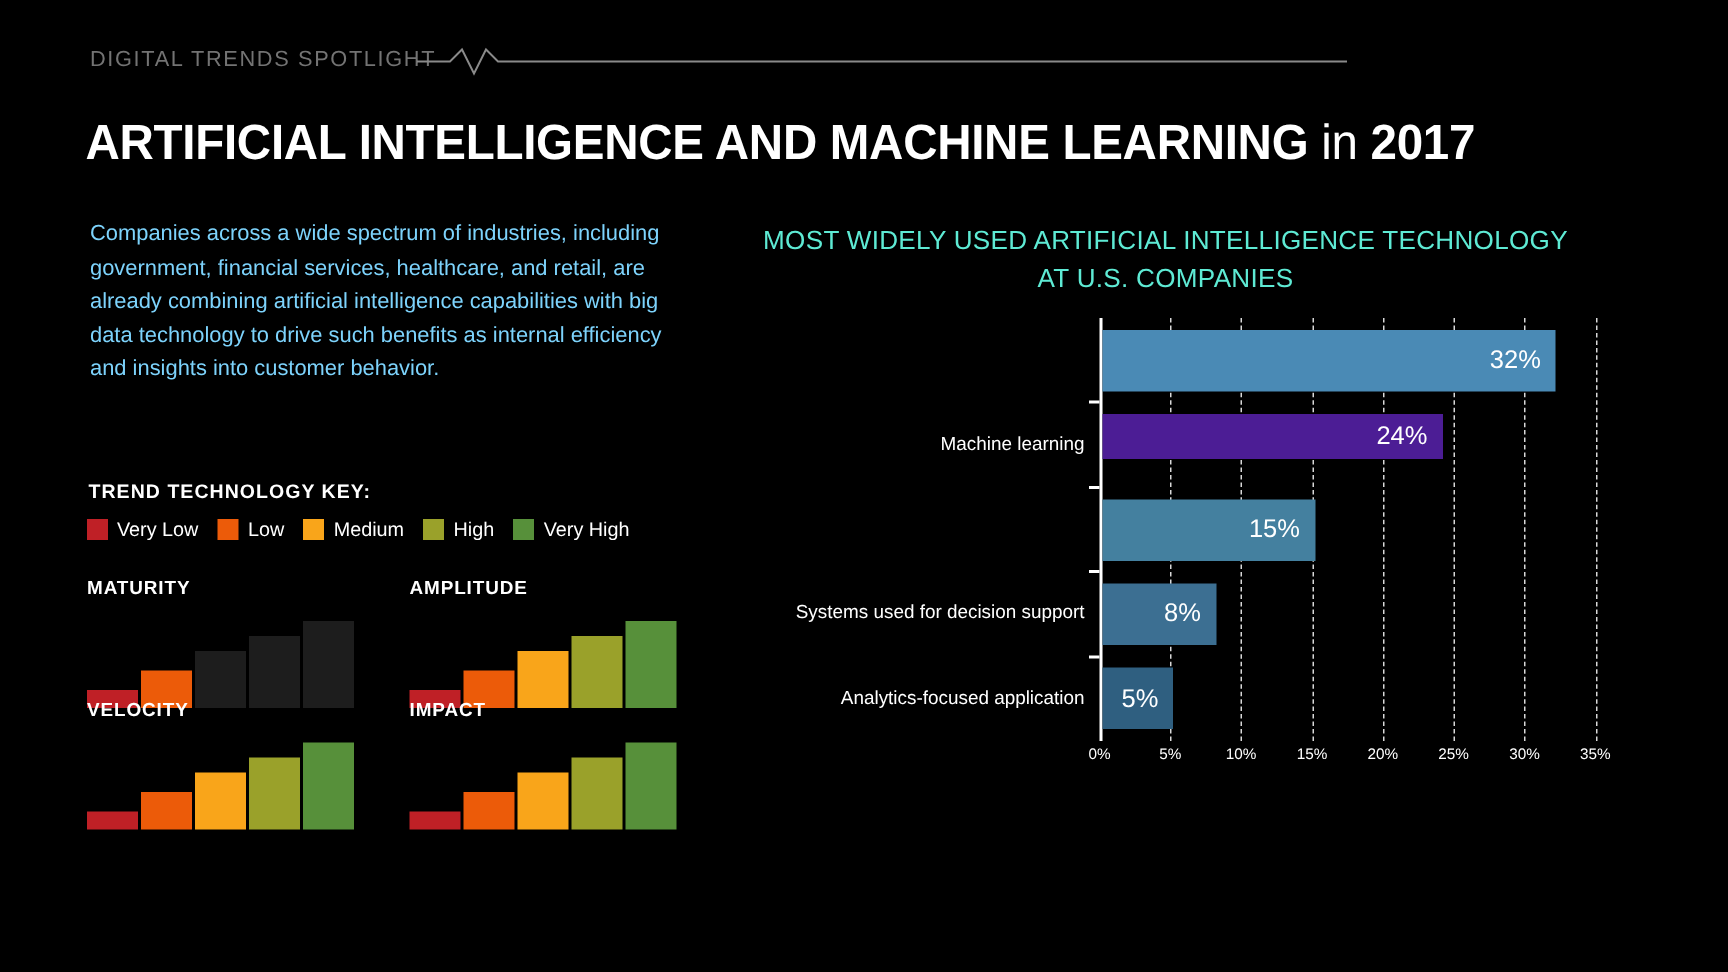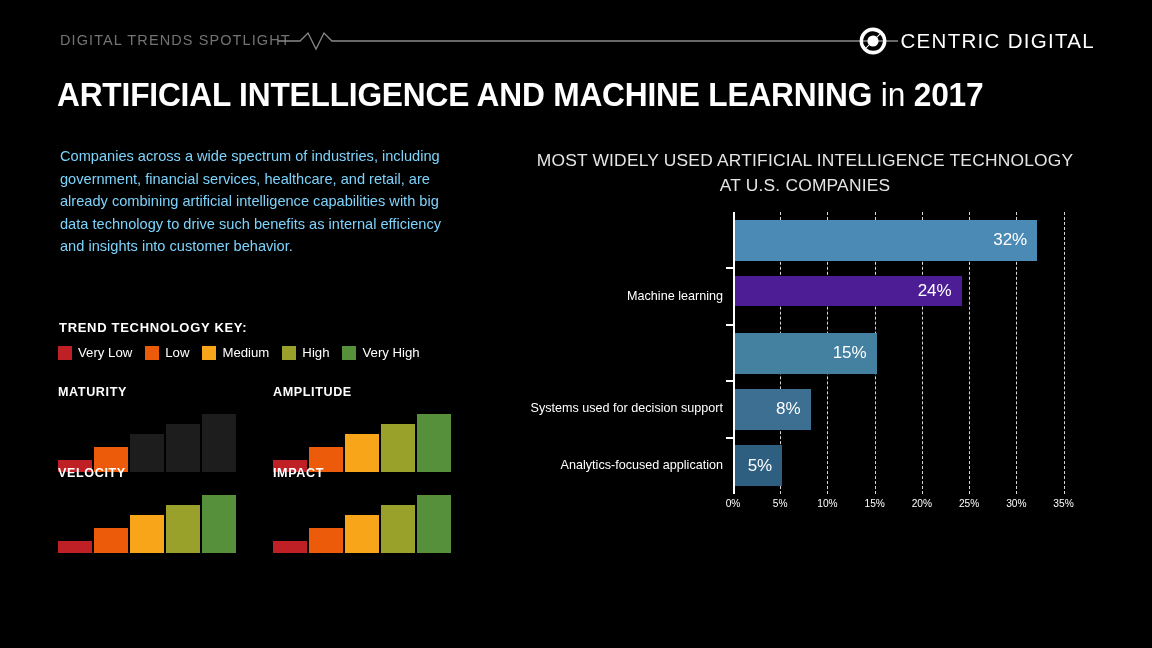--- a/index.html
+++ b/index.html
@@ -59,23 +59,23 @@
     position:absolute; left:0; top:0; white-space:nowrap;
   }
   .attr-bars {
     position:absolute; left:0; bottom:3px; height:53px; width:182px;
     display:flex; align-items:flex-end; gap:2px;
   }
   .attr-bar { width:34px; display:block; }
 
   
   .chart-title {
-    position:absolute; left:500px; top:148px; width:610px;
+    position:absolute; left:472px; top:148px; width:610px;
     text-align:center; font-size:17.4px; line-height:25px;
-    font-weight:400; letter-spacing:0.2px; color:#e5e5e5;
+    font-weight:400; letter-spacing:0.2px; color:#5eead4;
   }
   .chart { position:absolute; left:520px; top:212px; width:570px; height:310px; }
   .cat-labels { position:absolute; left:0; top:0; width:203px; height:282px; }
   .cat-label {
     position:absolute; right:0; width:203px; text-align:right;
     font-size:12.6px; line-height:15.5px; color:#fff; font-weight:400;
   }
   .plot { position:absolute; left:213px; top:0; width:340px; height:282px; }
   .yaxis {
     position:absolute; left:0; top:0; width:2px; height:282px;
@@ -105,31 +105,20 @@
 </head>
 <body>
 
 <div class="header">
   <div class="kicker">DIGITAL TRENDS SPOTLIGHT</div>
 
   <svg class="pulse-rule" viewBox="0 0 620 22" preserveAspectRatio="none">
     <path d="M0 11 H22 L30 3 L38 19 L46 3 L54 11 H620" fill="none" stroke="#8a8a8a" stroke-width="1.3"></path>
   </svg>
 
-  <div class="logo-wrap">
-    <svg class="logo-mark" viewBox="0 0 28 28">
-      <path d="M14 0.6A13.4 13.4 0 0 0 0.6 14A13.4 13.4 0 0 0 14 27.4A13.4 13.4 0 0 0 27.4 14
-               A13.4 13.4 0 0 0 14 0.6Z
-               M14 4.2a9.8 9.8 0 0 1 6.6 2.55l-3.0 3.0A5.6 5.6 0 0 0 14 8.4
-               A5.6 5.6 0 0 0 8.4 14a5.6 5.6 0 0 0 1.35 3.6l-3.0 3.0A9.8 9.8 0 0 1 14 4.2Z
-               M21.25 7.4A9.8 9.8 0 0 1 14 23.8a9.8 9.8 0 0 1-6.6-2.55l3.0-3.0A5.6 5.6 0 0 0 14 19.6
-               A5.6 5.6 0 0 0 19.6 14a5.6 5.6 0 0 0-1.35-3.6Z" fill="#ffffff" fill-rule="evenodd"></path>
-    </svg>
-    <span class="logo-text">CENTRIC DIGITAL</span>
-  </div>
 </div>
 
 <div class="title">
   <span>ARTIFICIAL INTELLIGENCE AND MACHINE LEARNING</span><span class="light"> in </span><span>2017</span>
 </div>
 
 <div class="intro">Companies across a wide spectrum of industries, including government, financial services, healthcare, and retail, are already combining artificial intelligence capabilities with big data technology to drive such benefits as internal efficiency and insights into customer behavior.</div>
 
 <div class="key-title">TREND TECHNOLOGY KEY:</div>
 <div class="legend" id="legend">

